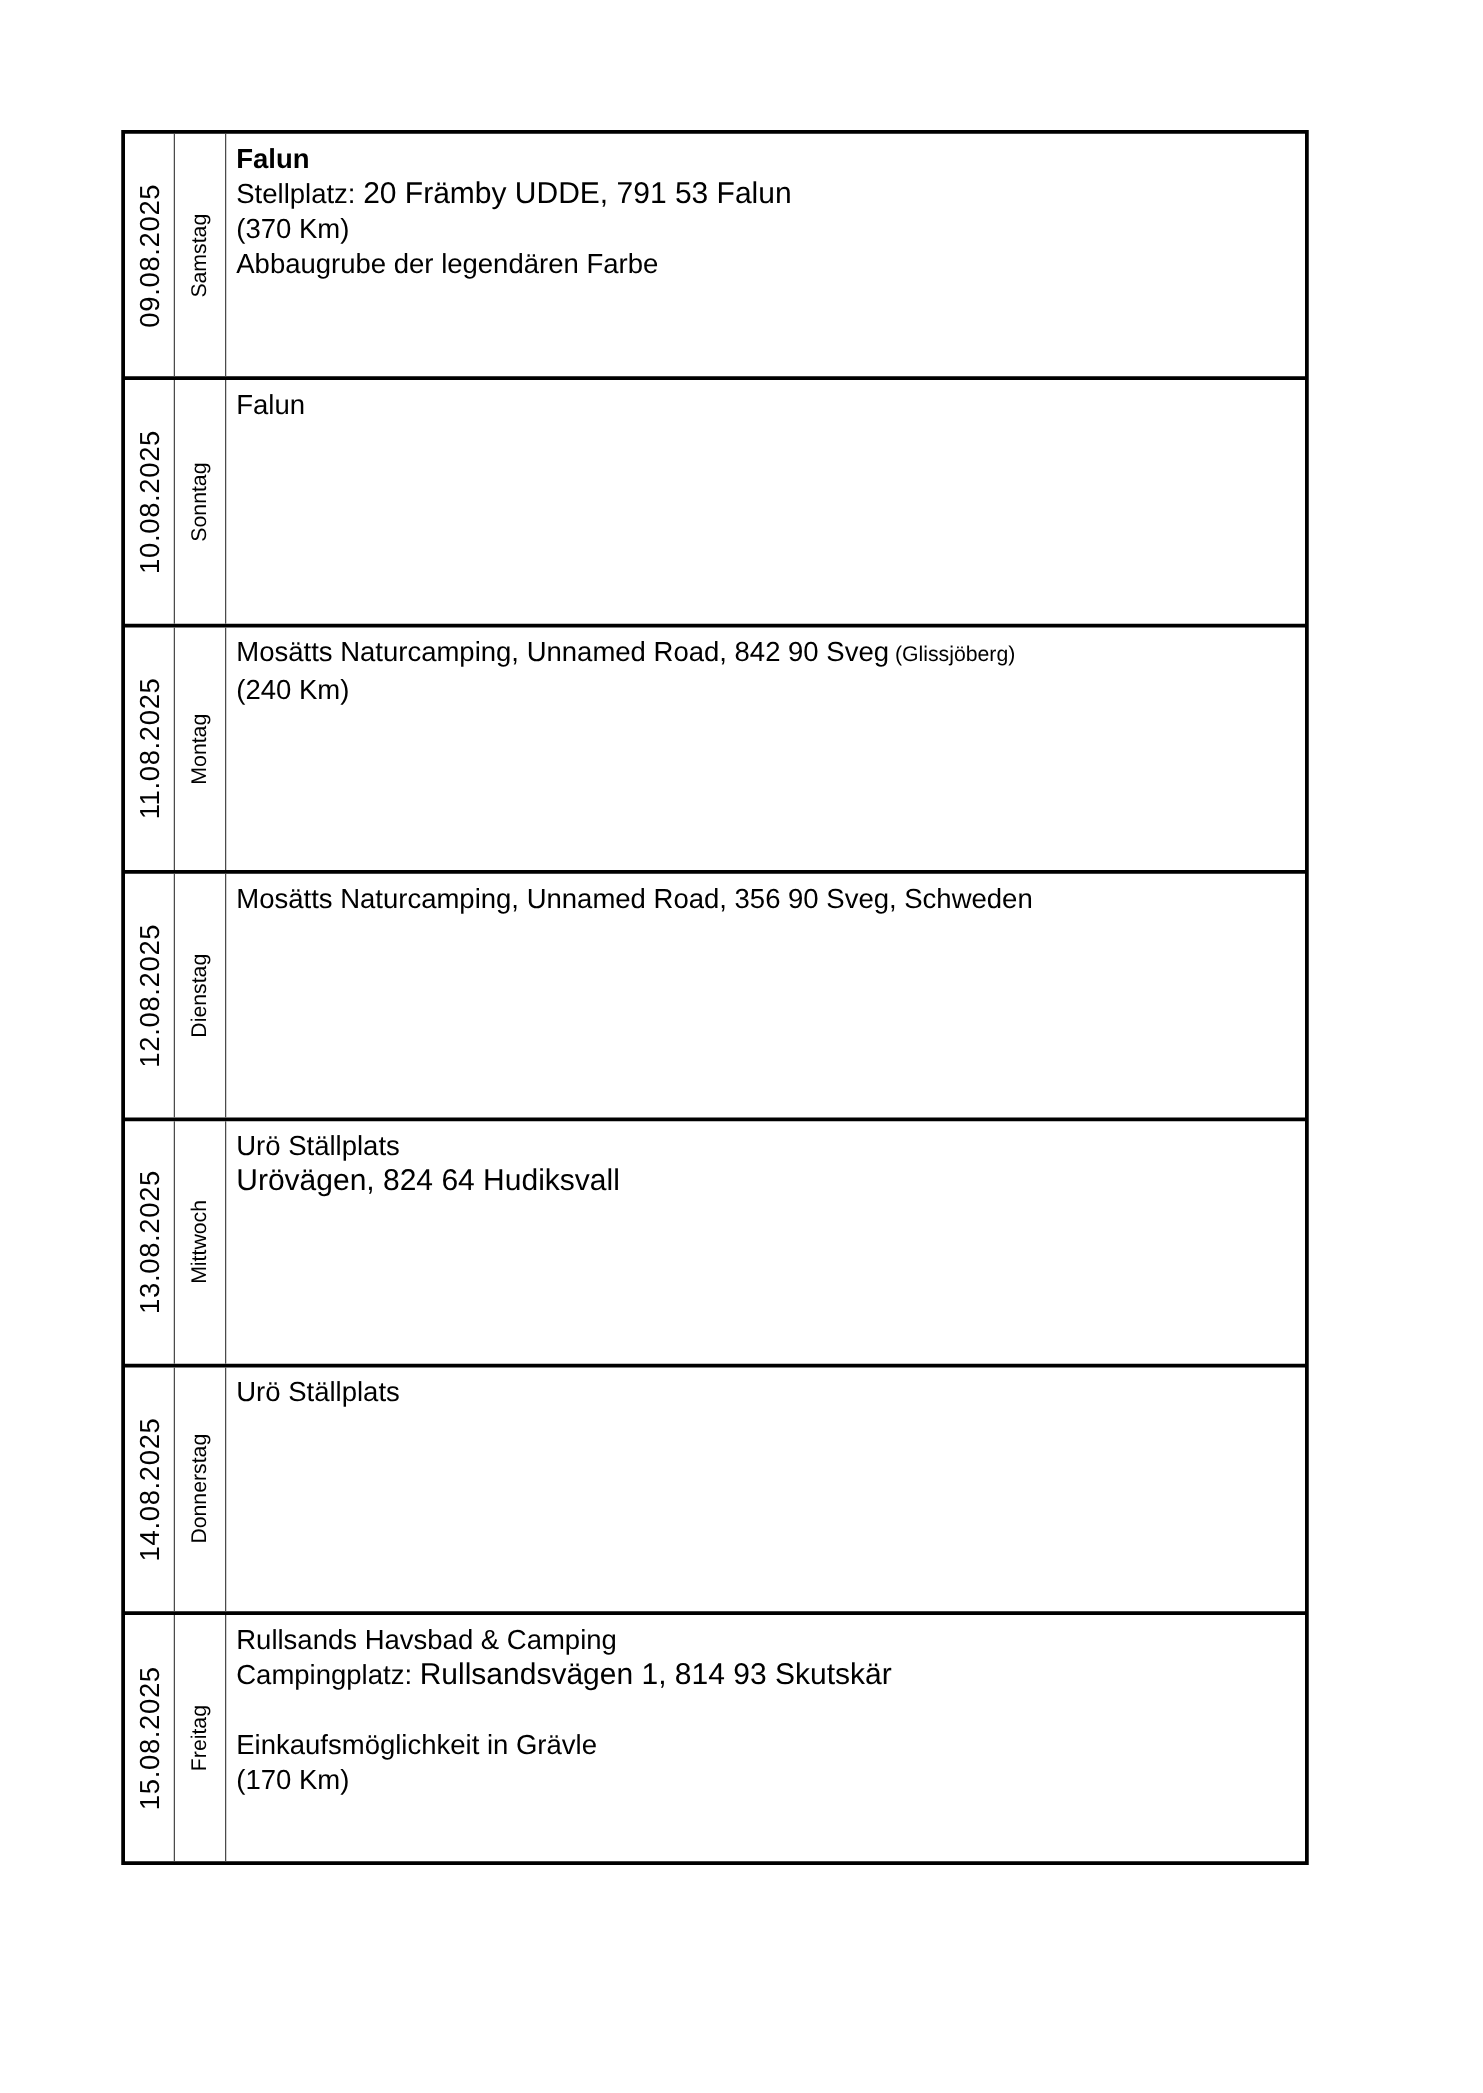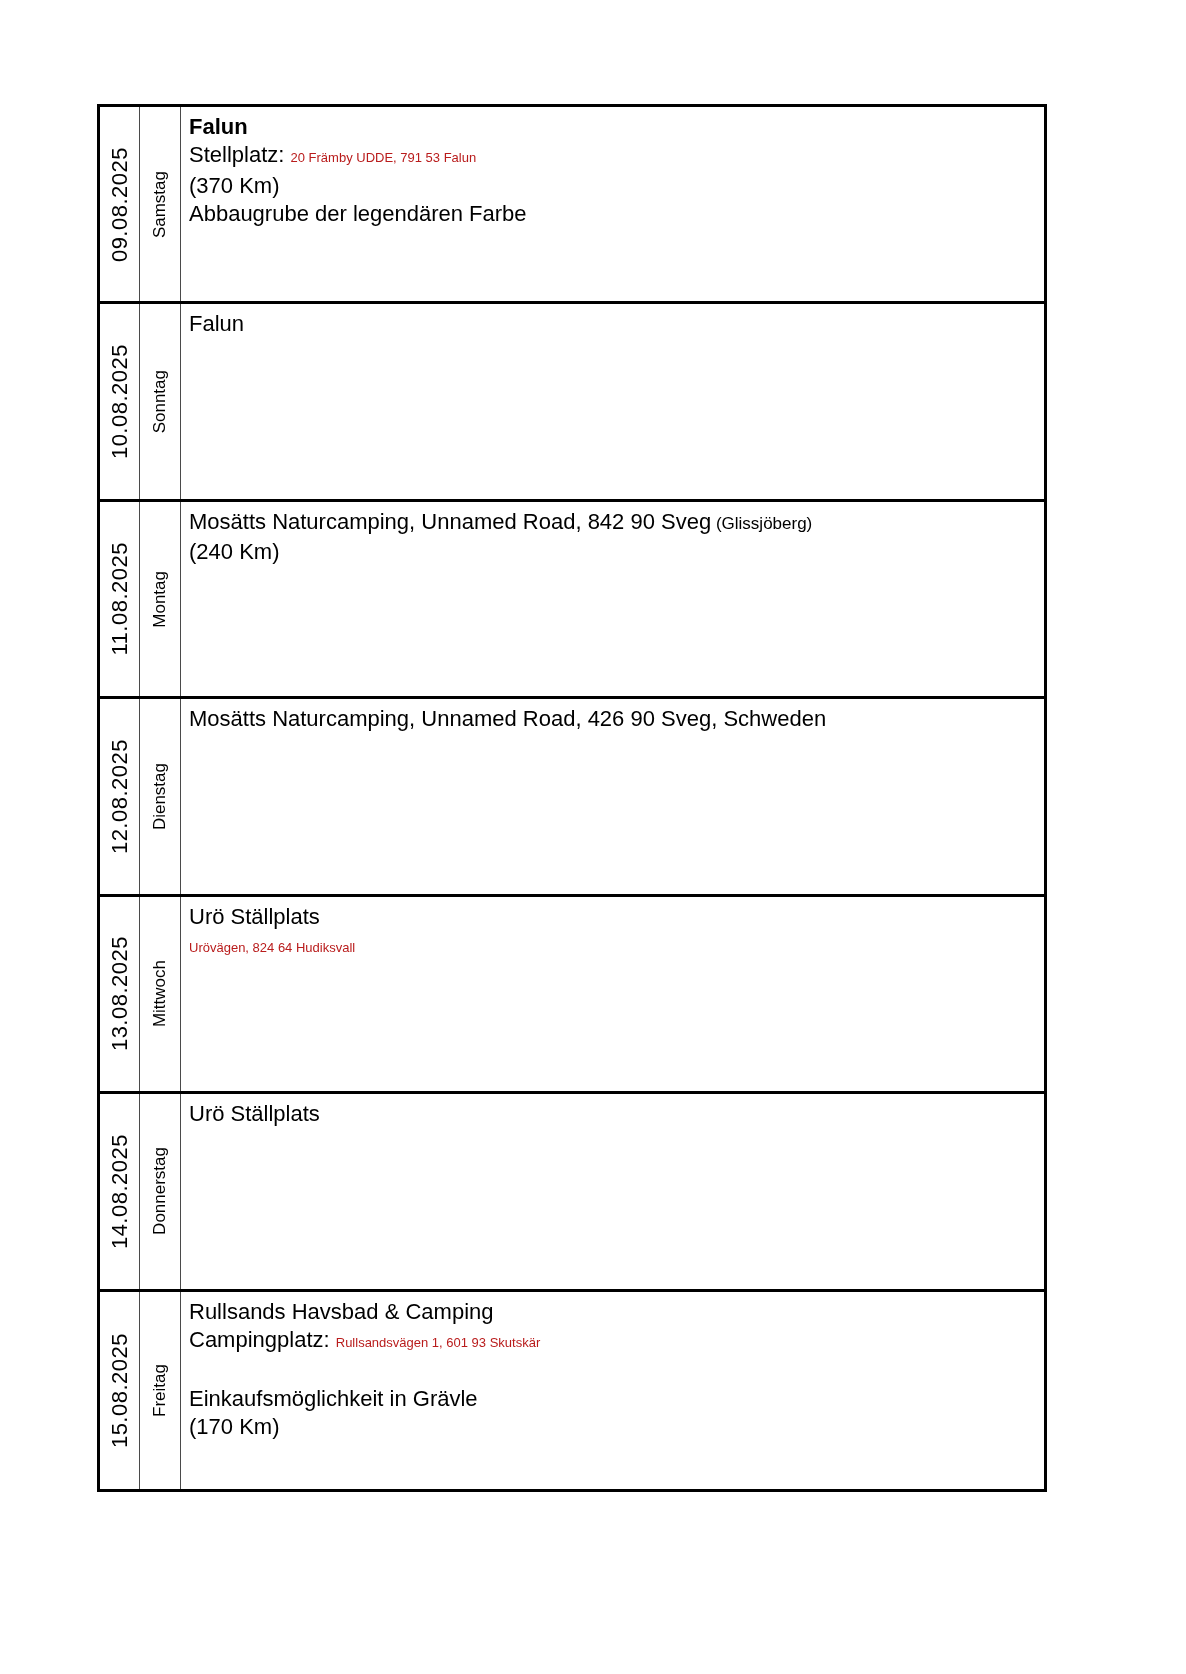--- a/index.html
+++ b/index.html
@@ -64,22 +64,22 @@
     line-height: 28px;
     white-space: nowrap;
   }
   .line-blank {
     height: 28px;
   }
   .seg-bold {
     font-weight: bold;
   }
   .seg-link {
-    color: #b91c1c;
-    font-size: 13px;
+    color: #000000;
+    font-size: 24px;
   }
   .seg-small {
     font-size: 17px;
     margin-top: 23px;
   }
 </style>
 </head>
 <body>
 
 <div id="page">
@@ -126,21 +126,21 @@
     </div>
 
     <div class="t-row">
       <div class="date-cell">
         <span class="rot date-label">12.08.2025</span>
       </div>
       <div class="weekday-cell">
         <span class="rot weekday-label">Dienstag</span>
       </div>
       <div class="content-cell">
-        <div class="line"><span>Mosätts Naturcamping, Unnamed Road, 426 90 Sveg, Schweden</span></div>
+        <div class="line"><span>Mosätts Naturcamping, Unnamed Road, 356 90 Sveg, Schweden</span></div>
       </div>
     </div>
 
     <div class="t-row">
       <div class="date-cell">
         <span class="rot date-label">13.08.2025</span>
       </div>
       <div class="weekday-cell">
         <span class="rot weekday-label">Mittwoch</span>
       </div>
@@ -164,21 +164,21 @@
 
     <div class="t-row">
       <div class="date-cell">
         <span class="rot date-label">15.08.2025</span>
       </div>
       <div class="weekday-cell">
         <span class="rot weekday-label">Freitag</span>
       </div>
       <div class="content-cell">
         <div class="line"><span>Rullsands Havsbad &amp; Camping</span></div>
-        <div class="line"><span>Campingplatz: </span><span class="seg-link">Rullsandsvägen 1, 601 93 Skutskär</span></div>
+        <div class="line"><span>Campingplatz: </span><span class="seg-link">Rullsandsvägen 1, 814 93 Skutskär</span></div>
         <div class="line line-blank"></div>
         <div class="line"><span>Einkaufsmöglichkeit in Grävle</span></div>
         <div class="line"><span>(170 Km)</span></div>
       </div>
     </div>
 
   </div>
 </div>
 
 </body></html>

